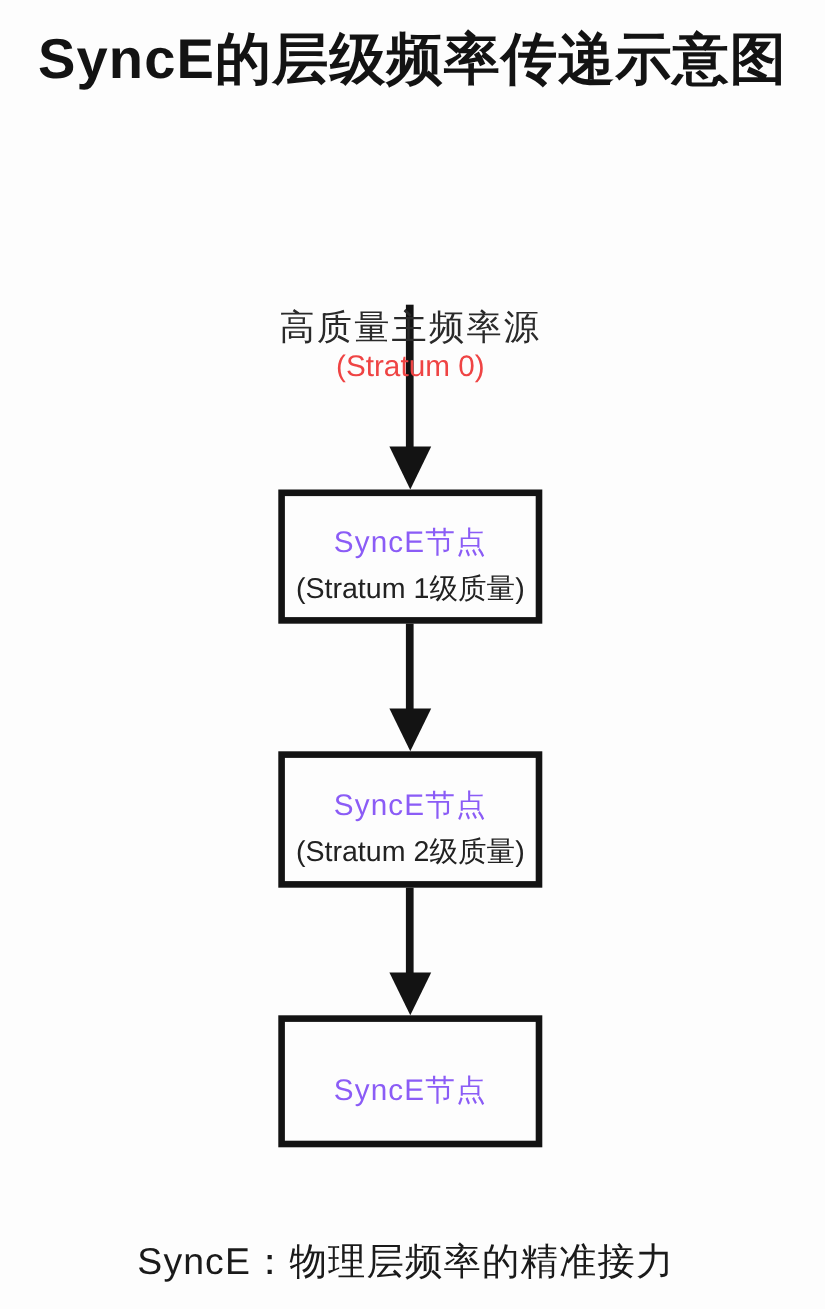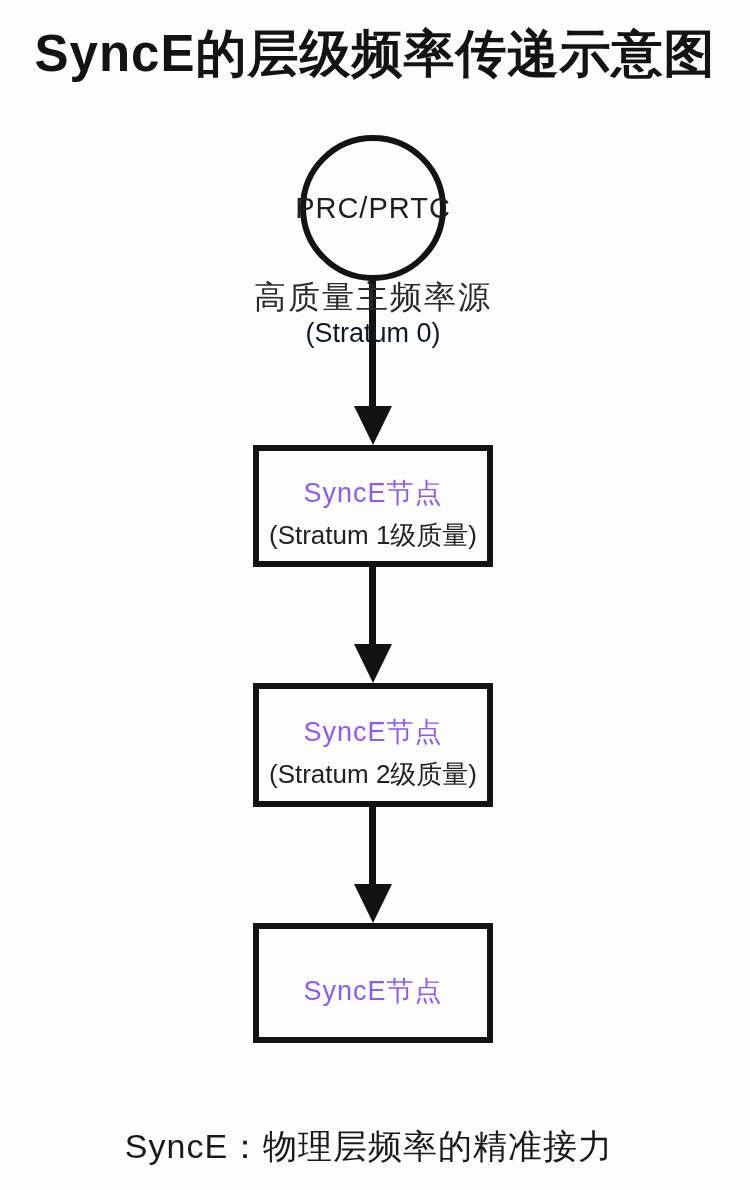--- a/index.html
+++ b/index.html
@@ -65,21 +65,21 @@
   .source-sublabel .zh{
     font-size:32px;
     line-height:32px;
     letter-spacing:2px;
     color:#2a2a2a;
   }
   .source-sublabel .en{
     font-size:27px;
     line-height:34px;
     margin-top:3px;
-    color:#0f172a;
+    color:#ef4444;
   }
   
   .vline{
     position:absolute;
     left:369px;
     width:7px;
     background:var(--ink);
     z-index:1;
   }
   .arrowhead{
@@ -130,23 +130,20 @@
     white-space:nowrap;
   }
 </style>
 </head>
 <body>
 
 <div class="canvas">
 
   <div class="page-title">SyncE的层级频率传递示意图</div>
 
-  <div class="source-circle">
-    <span class="label">PRC/PRTC</span>
-  </div>
 
   <div class="source-sublabel">
     <div class="zh">高质量主频率源</div>
     <div class="en">(Stratum 0)</div>
   </div>
 
   <div class="vline" style="top:277px;height:133px"></div>
   <div class="arrowhead" style="top:406px"></div>
 
   <div class="node-box" style="top:445px;height:122px">

